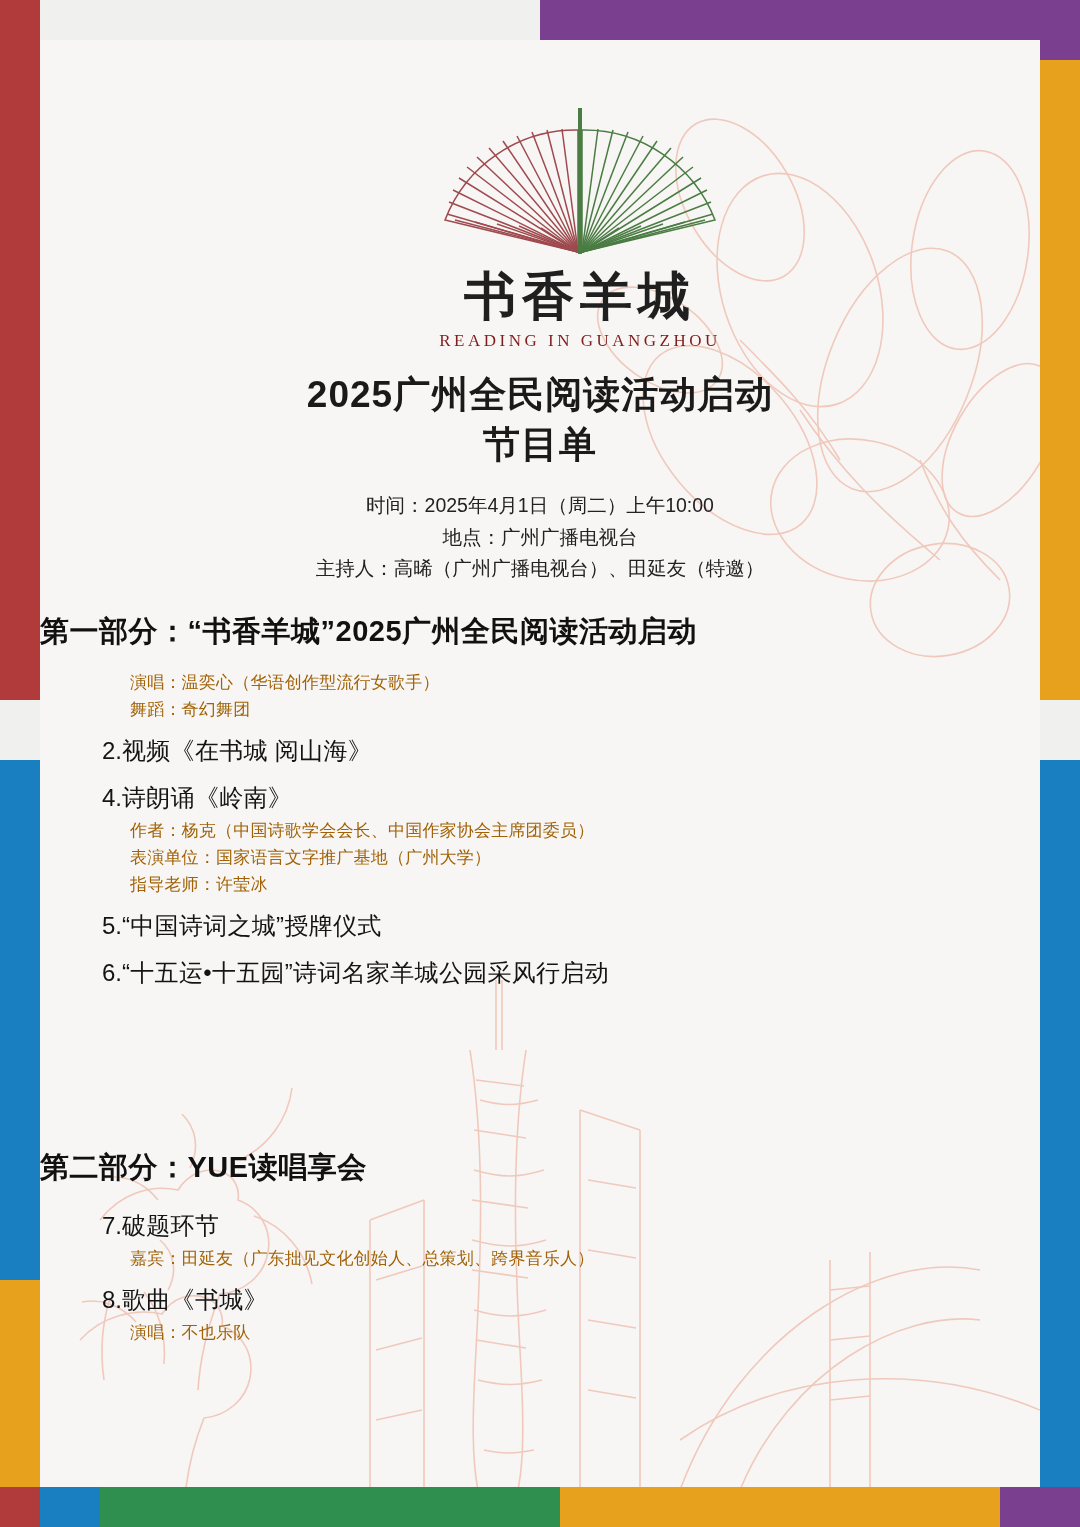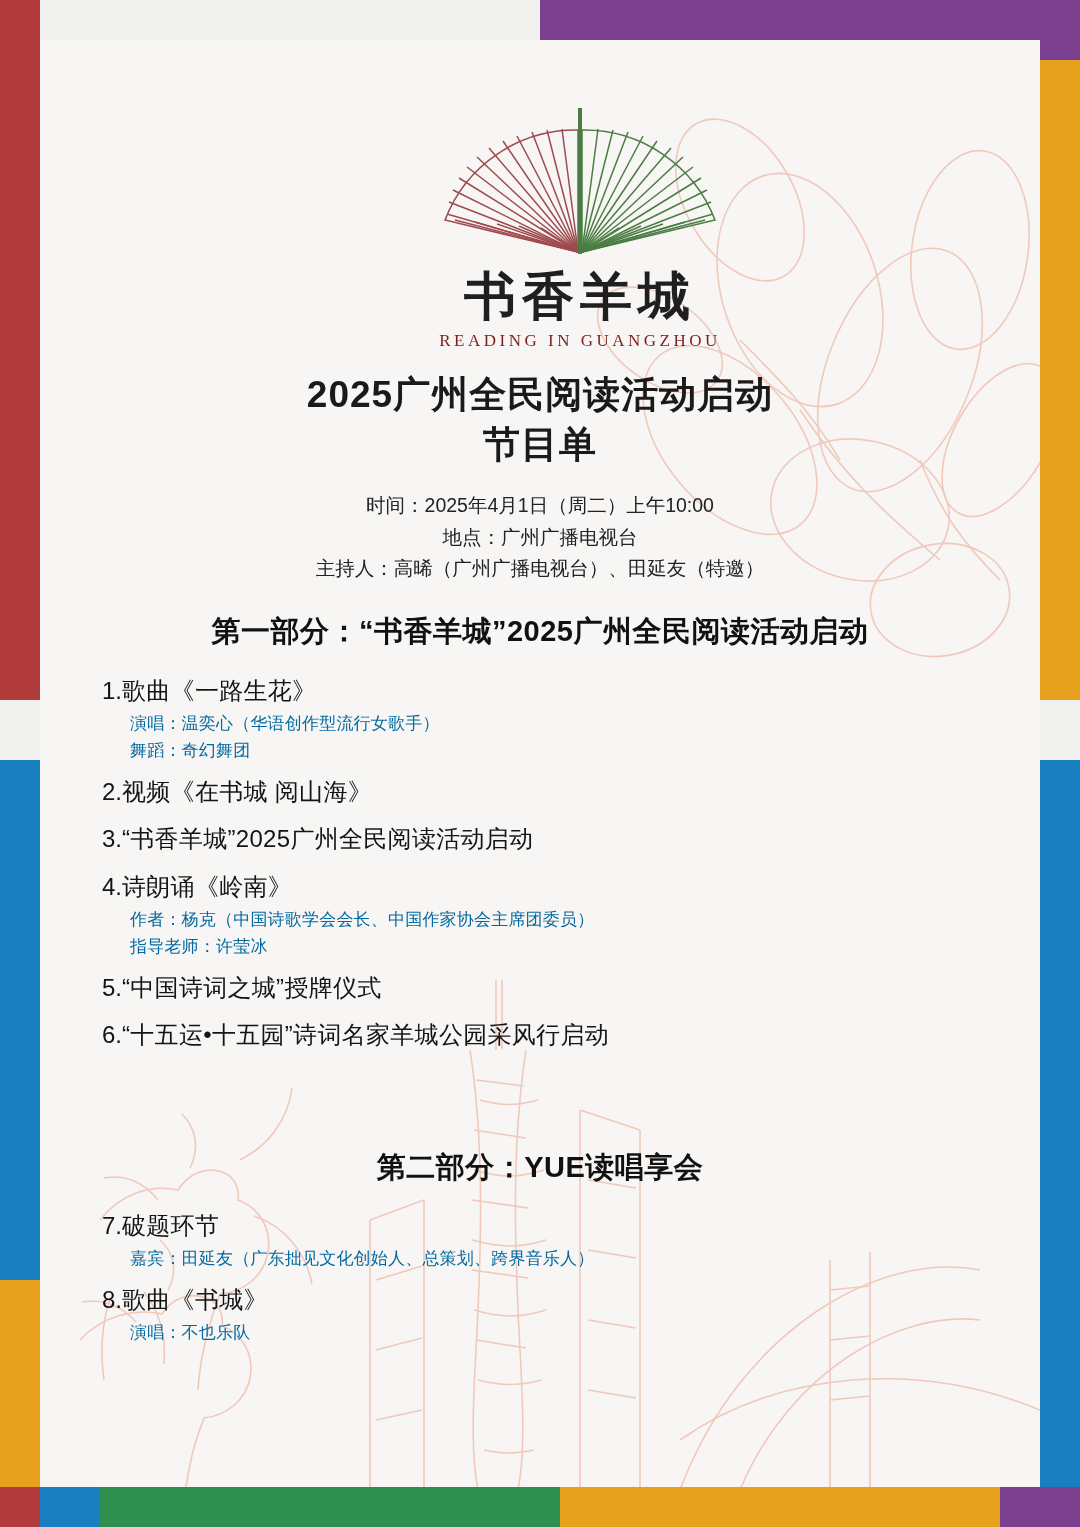--- a/index.html
+++ b/index.html
@@ -111,21 +111,20 @@
     position: absolute;
     left: 0; top: 450px;
     width: 1000px;
     text-align: center;
     color: #222;
     font-size: 19.5px;
     line-height: 1.62;
   }
 
   .section-head {
-    text-align: center;
     font-size: 29px;
     font-weight: bold;
     color: #111;
     letter-spacing: 0.5px;
   }
   .section-1 {
     position: absolute;
     left: 0; top: 572px;
     width: 1000px;
   }
@@ -150,21 +149,21 @@
   .item-title {
     font-size: 24px;
     color: #141414;
     padding-left: 62px;
     line-height: 1.72;
     letter-spacing: 0.3px;
   }
   .item-title .num { letter-spacing: 0; }
   .item-sub {
     font-size: 17px;
-    color: #0369a1;
+    color: #a16207;
     padding-left: 90px;
     line-height: 1.58;
     letter-spacing: 0.2px;
   }
 </style>
 </head>
 <body>
 
 <div class="poster">
 
@@ -323,44 +322,37 @@
         <div>地点：广州广播电视台</div>
         <div>主持人：高晞（广州广播电视台）、田延友（特邀）</div>
       </div>
 
       <div class="section-1">
         <div class="section-head">第一部分：“书香羊城”2025广州全民阅读活动启动</div>
       </div>
 
       <div class="items-1">
         <div class="item">
-          <div class="item-title">
-            <span class="num">1.</span><span>歌曲《一路生花》</span>
-          </div>
           <div class="item-sub">演唱：温奕心（华语创作型流行女歌手）</div>
           <div class="item-sub">舞蹈：奇幻舞团</div>
         </div>
 
         <div class="item">
           <div class="item-title">
             <span class="num">2.</span><span>视频《在书城  阅山海》</span>
           </div>
         </div>
 
-        <div class="item">
-          <div class="item-title">
-            <span class="num">3.</span><span>“书香羊城”2025广州全民阅读活动启动</span>
-          </div>
-        </div>
 
         <div class="item">
           <div class="item-title">
             <span class="num">4.</span><span>诗朗诵《岭南》</span>
           </div>
           <div class="item-sub">作者：杨克（中国诗歌学会会长、中国作家协会主席团委员）</div>
+          <div class="item-sub">表演单位：国家语言文字推广基地（广州大学）</div>
           <div class="item-sub">指导老师：许莹冰</div>
         </div>
 
         <div class="item">
           <div class="item-title">
             <span class="num">5.</span><span>“中国诗词之城”授牌仪式</span>
           </div>
         </div>
 
         <div class="item">

